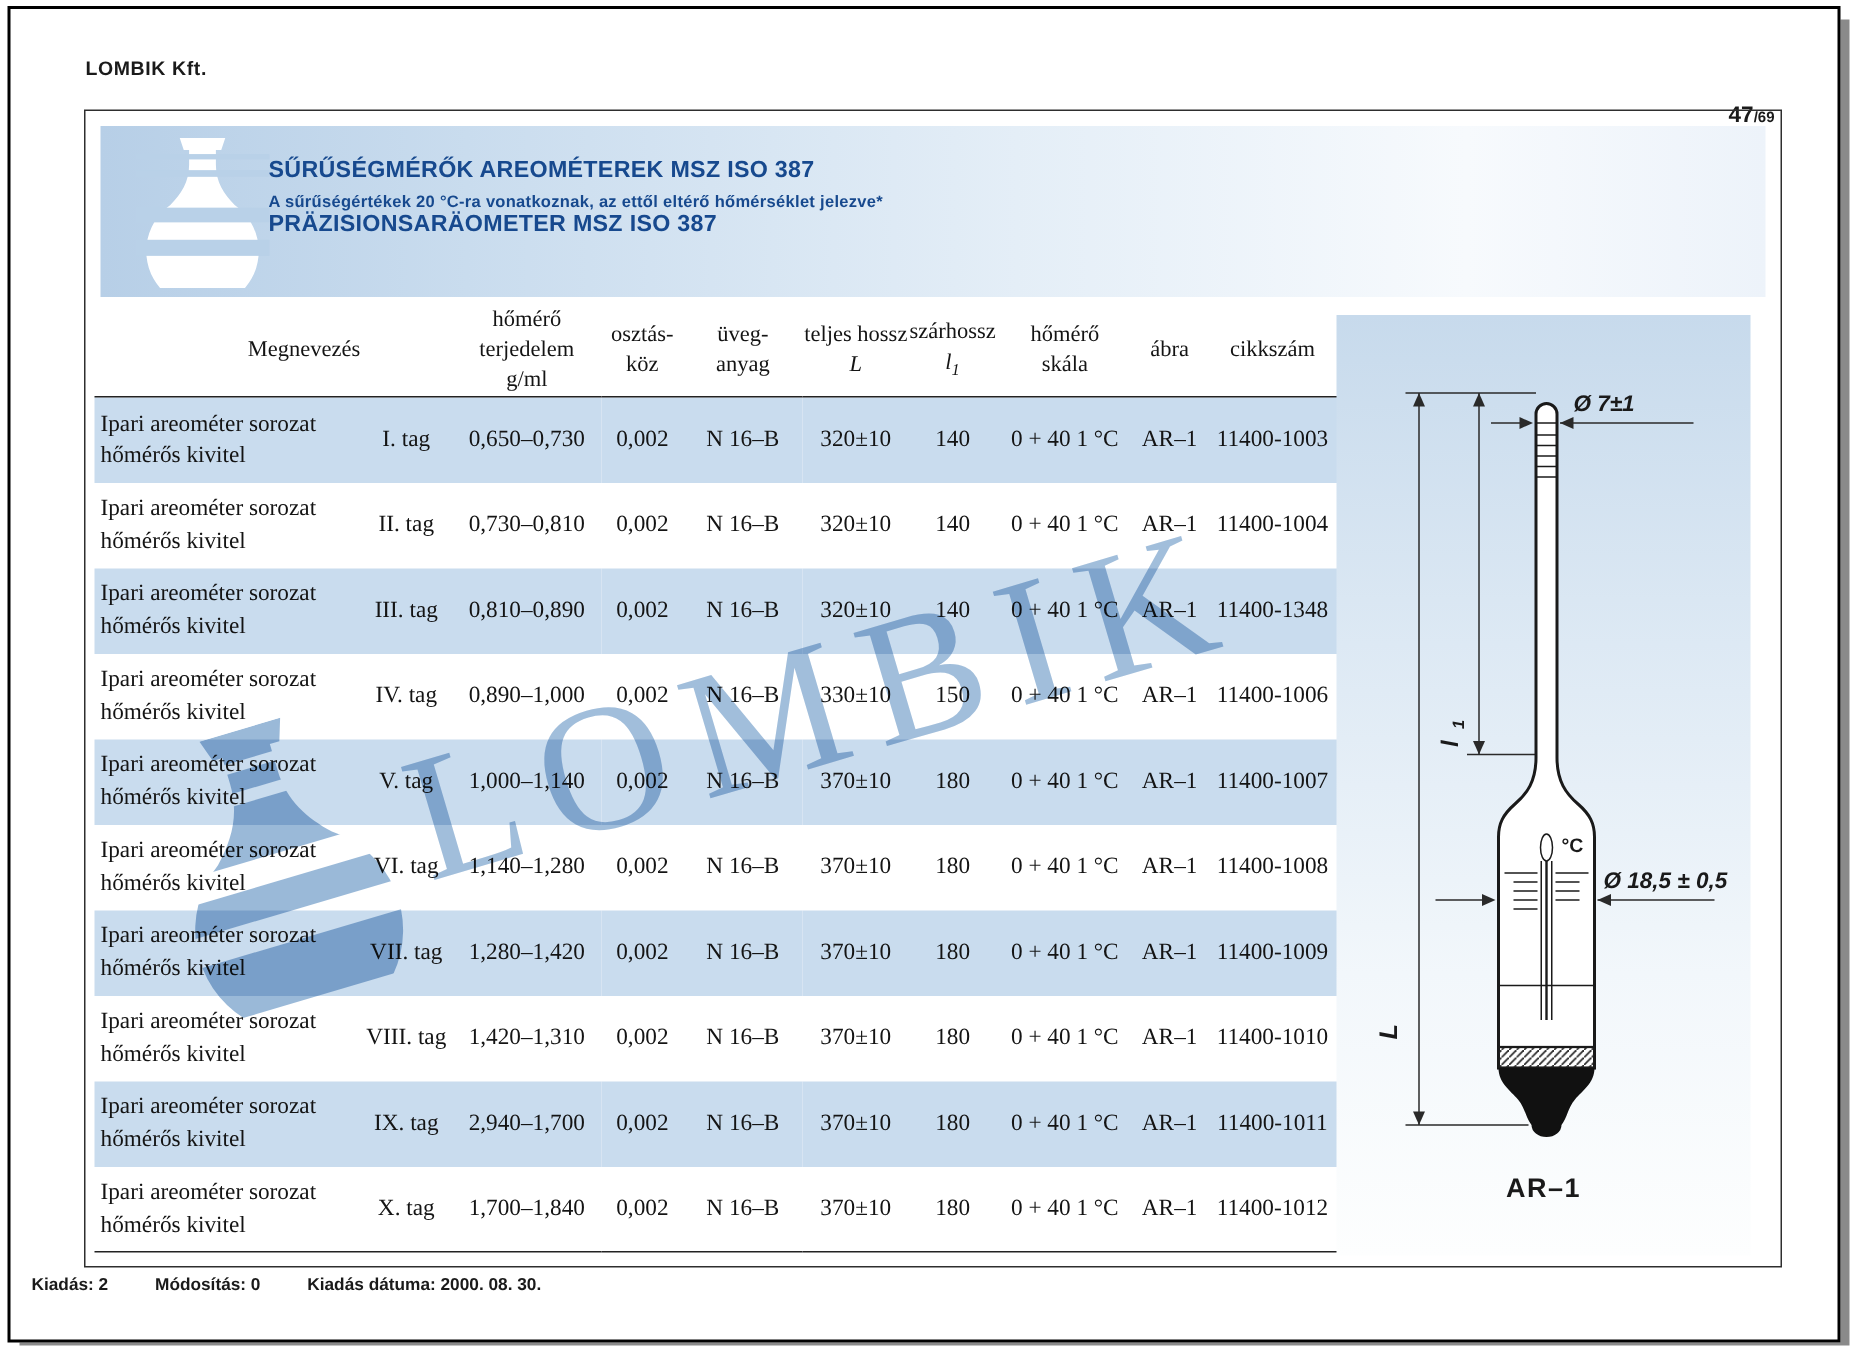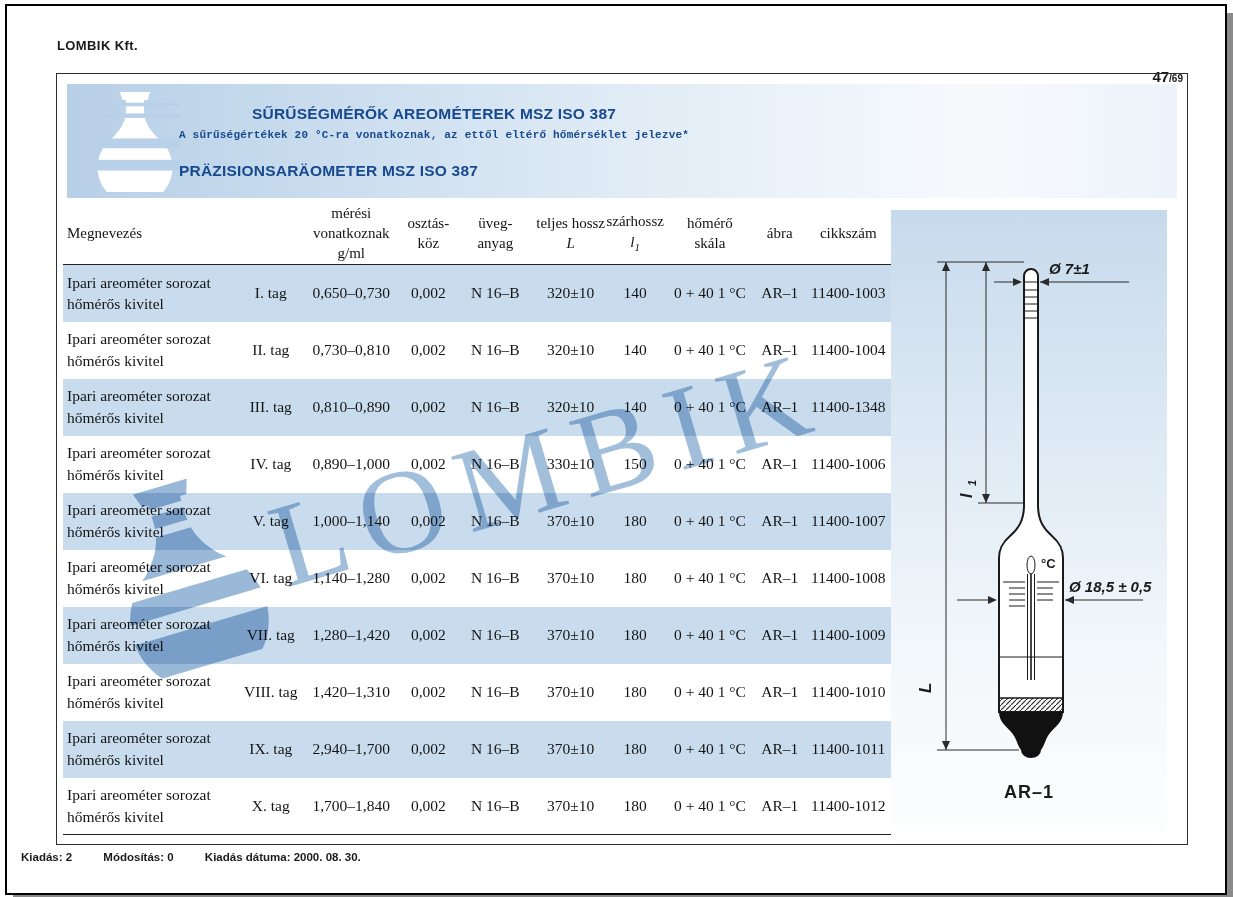--- a/index.html
+++ b/index.html
@@ -12,29 +12,29 @@
   .pagenum{position:absolute;right:42px;top:29px;color:#1a1a1a;margin-top:33px;}
   .pg-big{font-size:15px;font-weight:bold;}
   .pg-small{font-size:10px;font-weight:bold;}
   .content-box{position:absolute;left:49px;top:67px;width:1130px;height:770px;
                border:1px solid #2e2e2e;}
   
   .title-band{position:absolute;left:10px;top:10px;width:1110px;height:114px;
       background:linear-gradient(90deg,#b7cfe7 0%,#c9dcee 22%,#e4eef7 55%,#f7fafd 82%,#edf3fa 100%);}
   .band-flask{position:absolute;left:22px;top:8px;}
   .titles{position:absolute;left:112px;top:21px;color:#17498e;}
-  .title-main{font-size:15.5px;font-weight:bold;letter-spacing:.2px;text-align:center;}
-  .title-sub{font-size:11px;font-weight:bold;margin-top:6px;letter-spacing:.2px;font-family:Liberation Mono, monospace;}
-  .title-de{font-size:15.5px;font-weight:bold;margin-top:21px;letter-spacing:.2px;}
+  .title-main{font-size:15.5px;font-weight:bold;letter-spacing:.2px;}
+  .title-sub{font-size:11px;font-weight:bold;margin-top:6px;letter-spacing:.2px;}
+  .title-de{font-size:15.5px;font-weight:bold;letter-spacing:.2px;}
   
   .table-wrap{position:absolute;left:6px;top:128px;width:830px;}
   table{width:830px;border-collapse:collapse;font-family:"Liberation Serif",serif;color:#141414;}
   thead th{font-weight:normal;font-size:15px;height:62px;vertical-align:middle;
            text-align:center;padding:0;line-height:1.35;}
-  thead th.h-name{text-align:left;padding-left:4px;}
+  thead th.h-name{text-align:right;padding-left:4px;}
   thead{border-bottom:1.5px solid #222;}
   tbody tr{height:57px;margin-top:40px;}
   tbody tr:nth-child(odd){background:#c9dcee;}
   tbody tr:last-child{border-bottom:1.5px solid #222;}
   td{font-size:15.5px;text-align:center;padding:0;}
   td.c-name{text-align:left;width:175px;line-height:1.4;padding-left:4px;}
   .ser-i{font-style:italic;}
   sub.hsub{font-size:11px;font-style:italic;}
   
   .diagram-panel{position:absolute;left:834px;top:136px;width:276px;height:627px;
@@ -94,21 +94,21 @@
           <col style="width:55px">
             <col style="width:93px">
             <col style="width:48px">
           <col style="width:90px">
         </colgroup>
         <thead>
           <tr>
             <th class="h-name">Megnevezés</th>
             <th></th>
             <th>
-              <div>mérési vonatkoznak</div>
+              <div>hőmérő terjedelem</div>
                 <div>g/ml</div>
             </th>
             <th>
               <div>osztás-</div>
                 <div>köz</div>
             </th>
             <th>
               <div>üveg-</div>
                 <div>anyag</div>
             </th>

